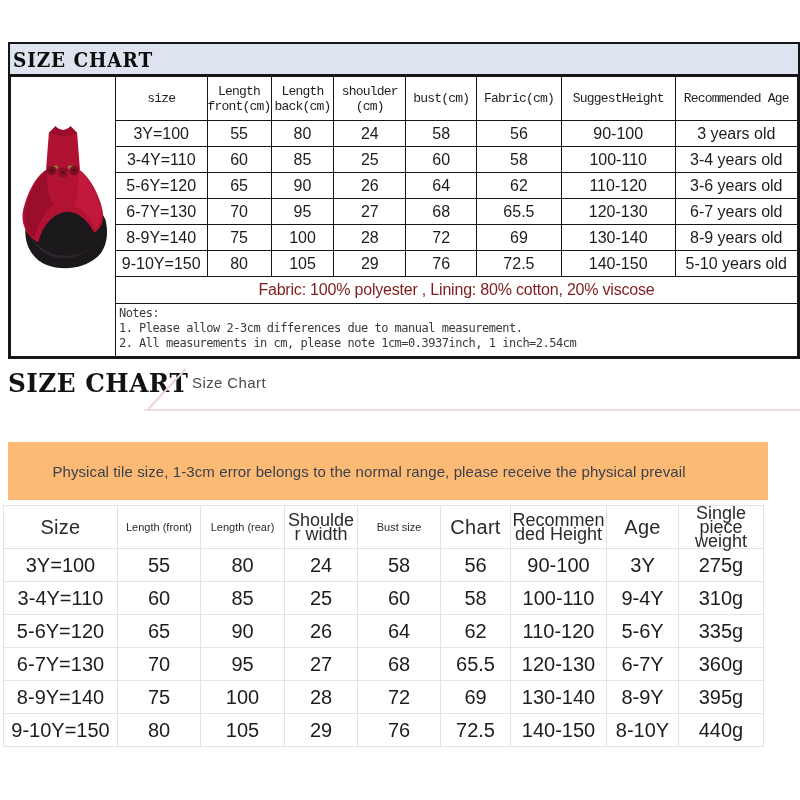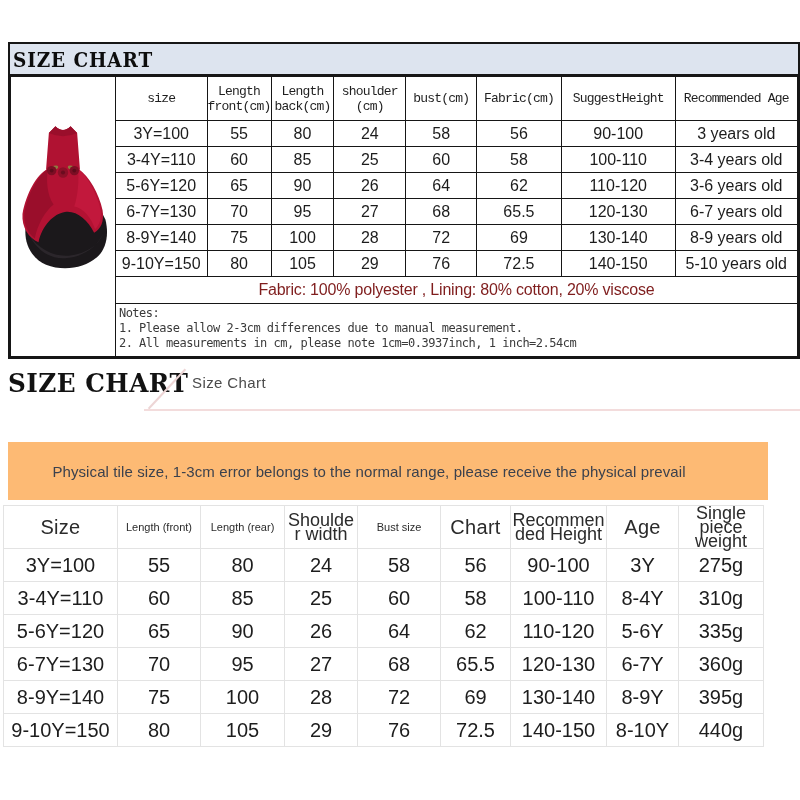--- a/index.html
+++ b/index.html
@@ -217,21 +217,21 @@
           <td class="data">275g</td>
         </tr>
         <tr>
           <td class="data">3-4Y=110</td>
           <td class="data">60</td>
           <td class="data">85</td>
           <td class="data">25</td>
           <td class="data">60</td>
           <td class="data">58</td>
           <td class="data">100-110</td>
-          <td class="data">8-4Y</td>
+          <td class="data">9-4Y</td>
           <td class="data">310g</td>
         </tr>
         <tr>
           <td class="data">5-6Y=120</td>
           <td class="data">65</td>
           <td class="data">90</td>
           <td class="data">26</td>
           <td class="data">64</td>
           <td class="data">62</td>
           <td class="data">110-120</td>

